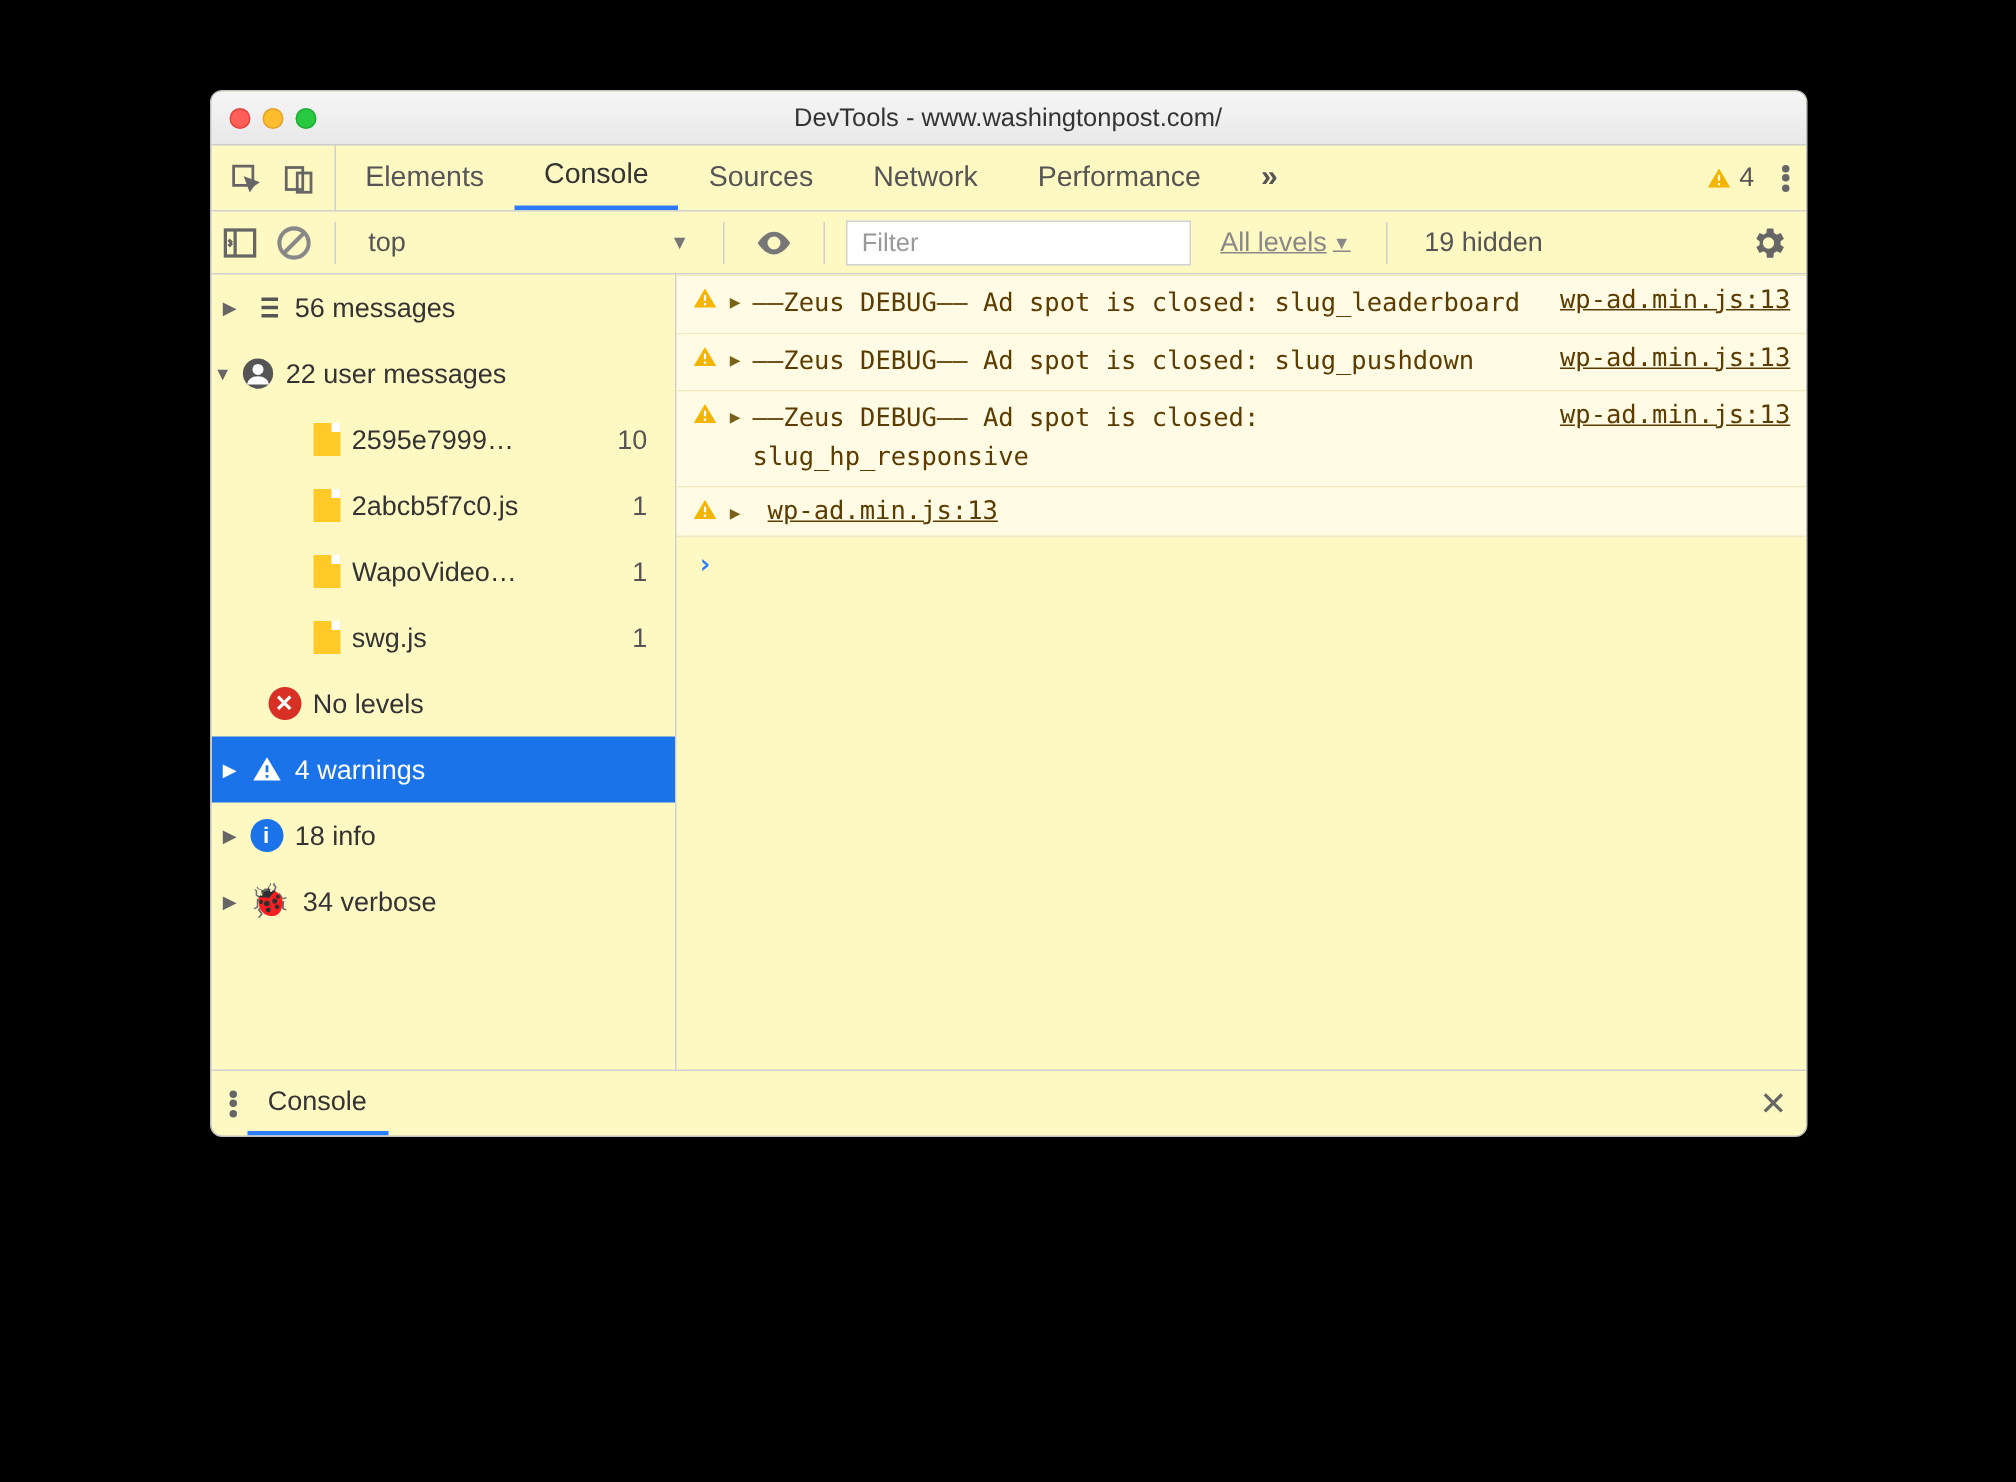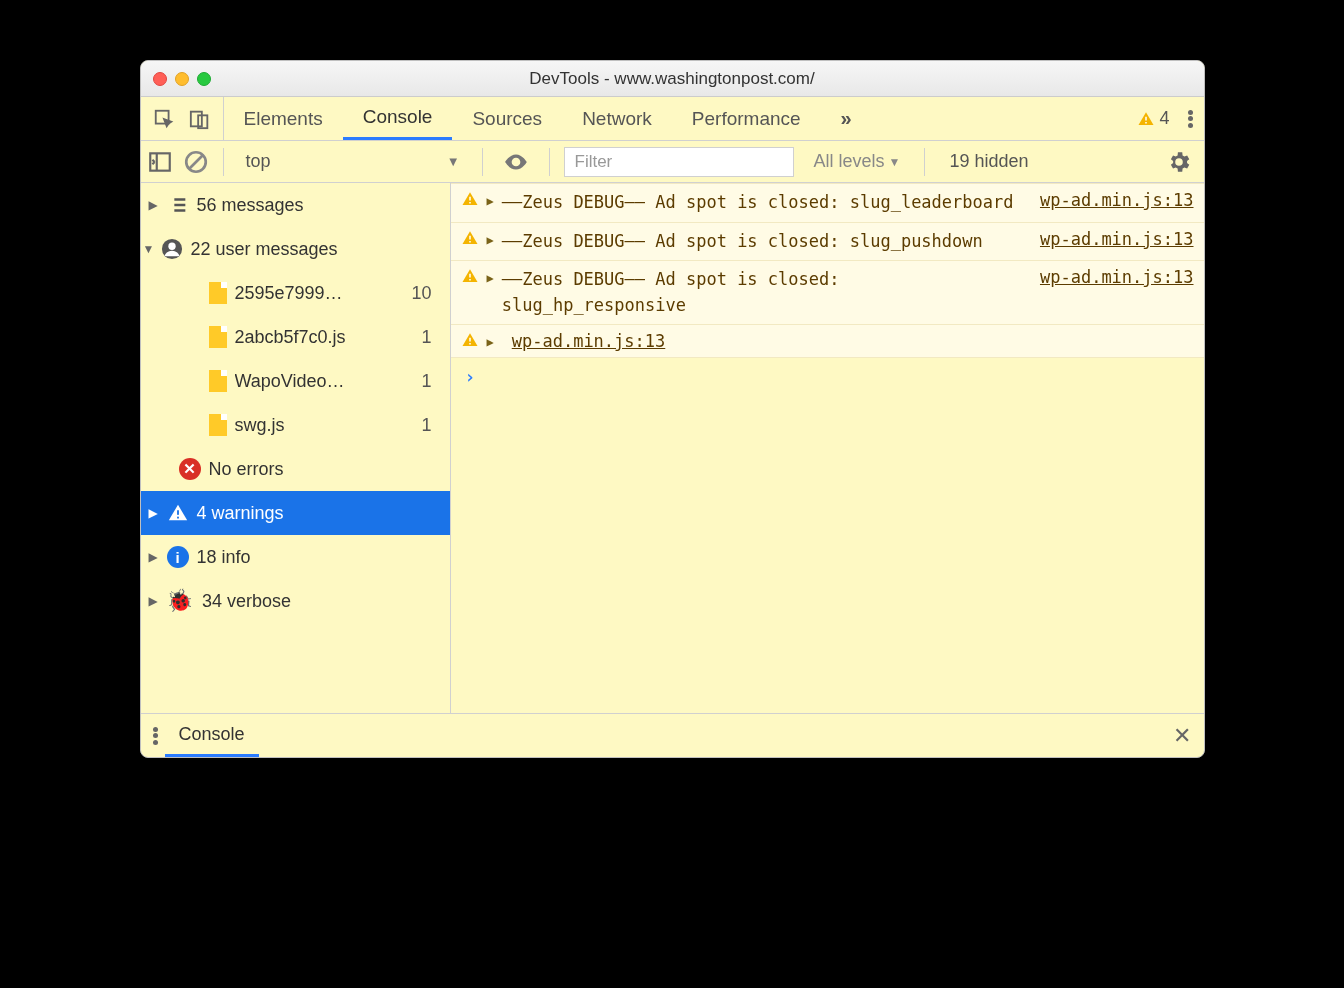--- a/index.html
+++ b/index.html
@@ -75,21 +75,21 @@
   .filter-input {
     border: 1px solid #d0d0d0;
     height: 30px;
     width: 230px;
     padding: 0 10px;
     font-size: 17px;
     color:#333;
     background:#fff;
   }
   .filter-input::placeholder { color:#999; }
-  .levels { display:flex; align-items:center; gap:4px; padding:0 10px; color:#888;}
+  .levels { display:flex; align-items:center; gap:4px; padding:0 10px; color:#888;text-decoration:underline;}
   .hidden-count { color:#555; padding:0 10px;}
   .gear { margin-left:auto; margin-right:12px; }
   
   .main {
     display:flex;
     height: 530px;
   }
   .sidebar {
     width: 310px;
     border-right: 1px solid #d0d0d0;
@@ -305,21 +305,21 @@
       <div class="sb-row indent2">
         <div class="file-row">
             <span class="file-icon"></span>
             <span class="file-name">swg.js</span>
           </div>
         <span class="file-count">1</span>
       </div>
 
       <div class="sb-row indent1b">
         <span class="err-circle">✕</span>
-        <span>No errors</span>
+        <span>No levels</span>
       </div>
       <div class="sb-row indent1 selected">
         <span class="tri">▶</span>
         <span class="ic">
             <svg viewBox="0 0 24 24">
               <path d="M12 3 L22 20 L2 20 Z" fill="#fff"></path>
               <rect x="11" y="9" width="2" height="5" fill="#1a73e8"></rect>
               <rect x="11" y="16" width="2" height="2" fill="#1a73e8"></rect>
             </svg>
           </span>

